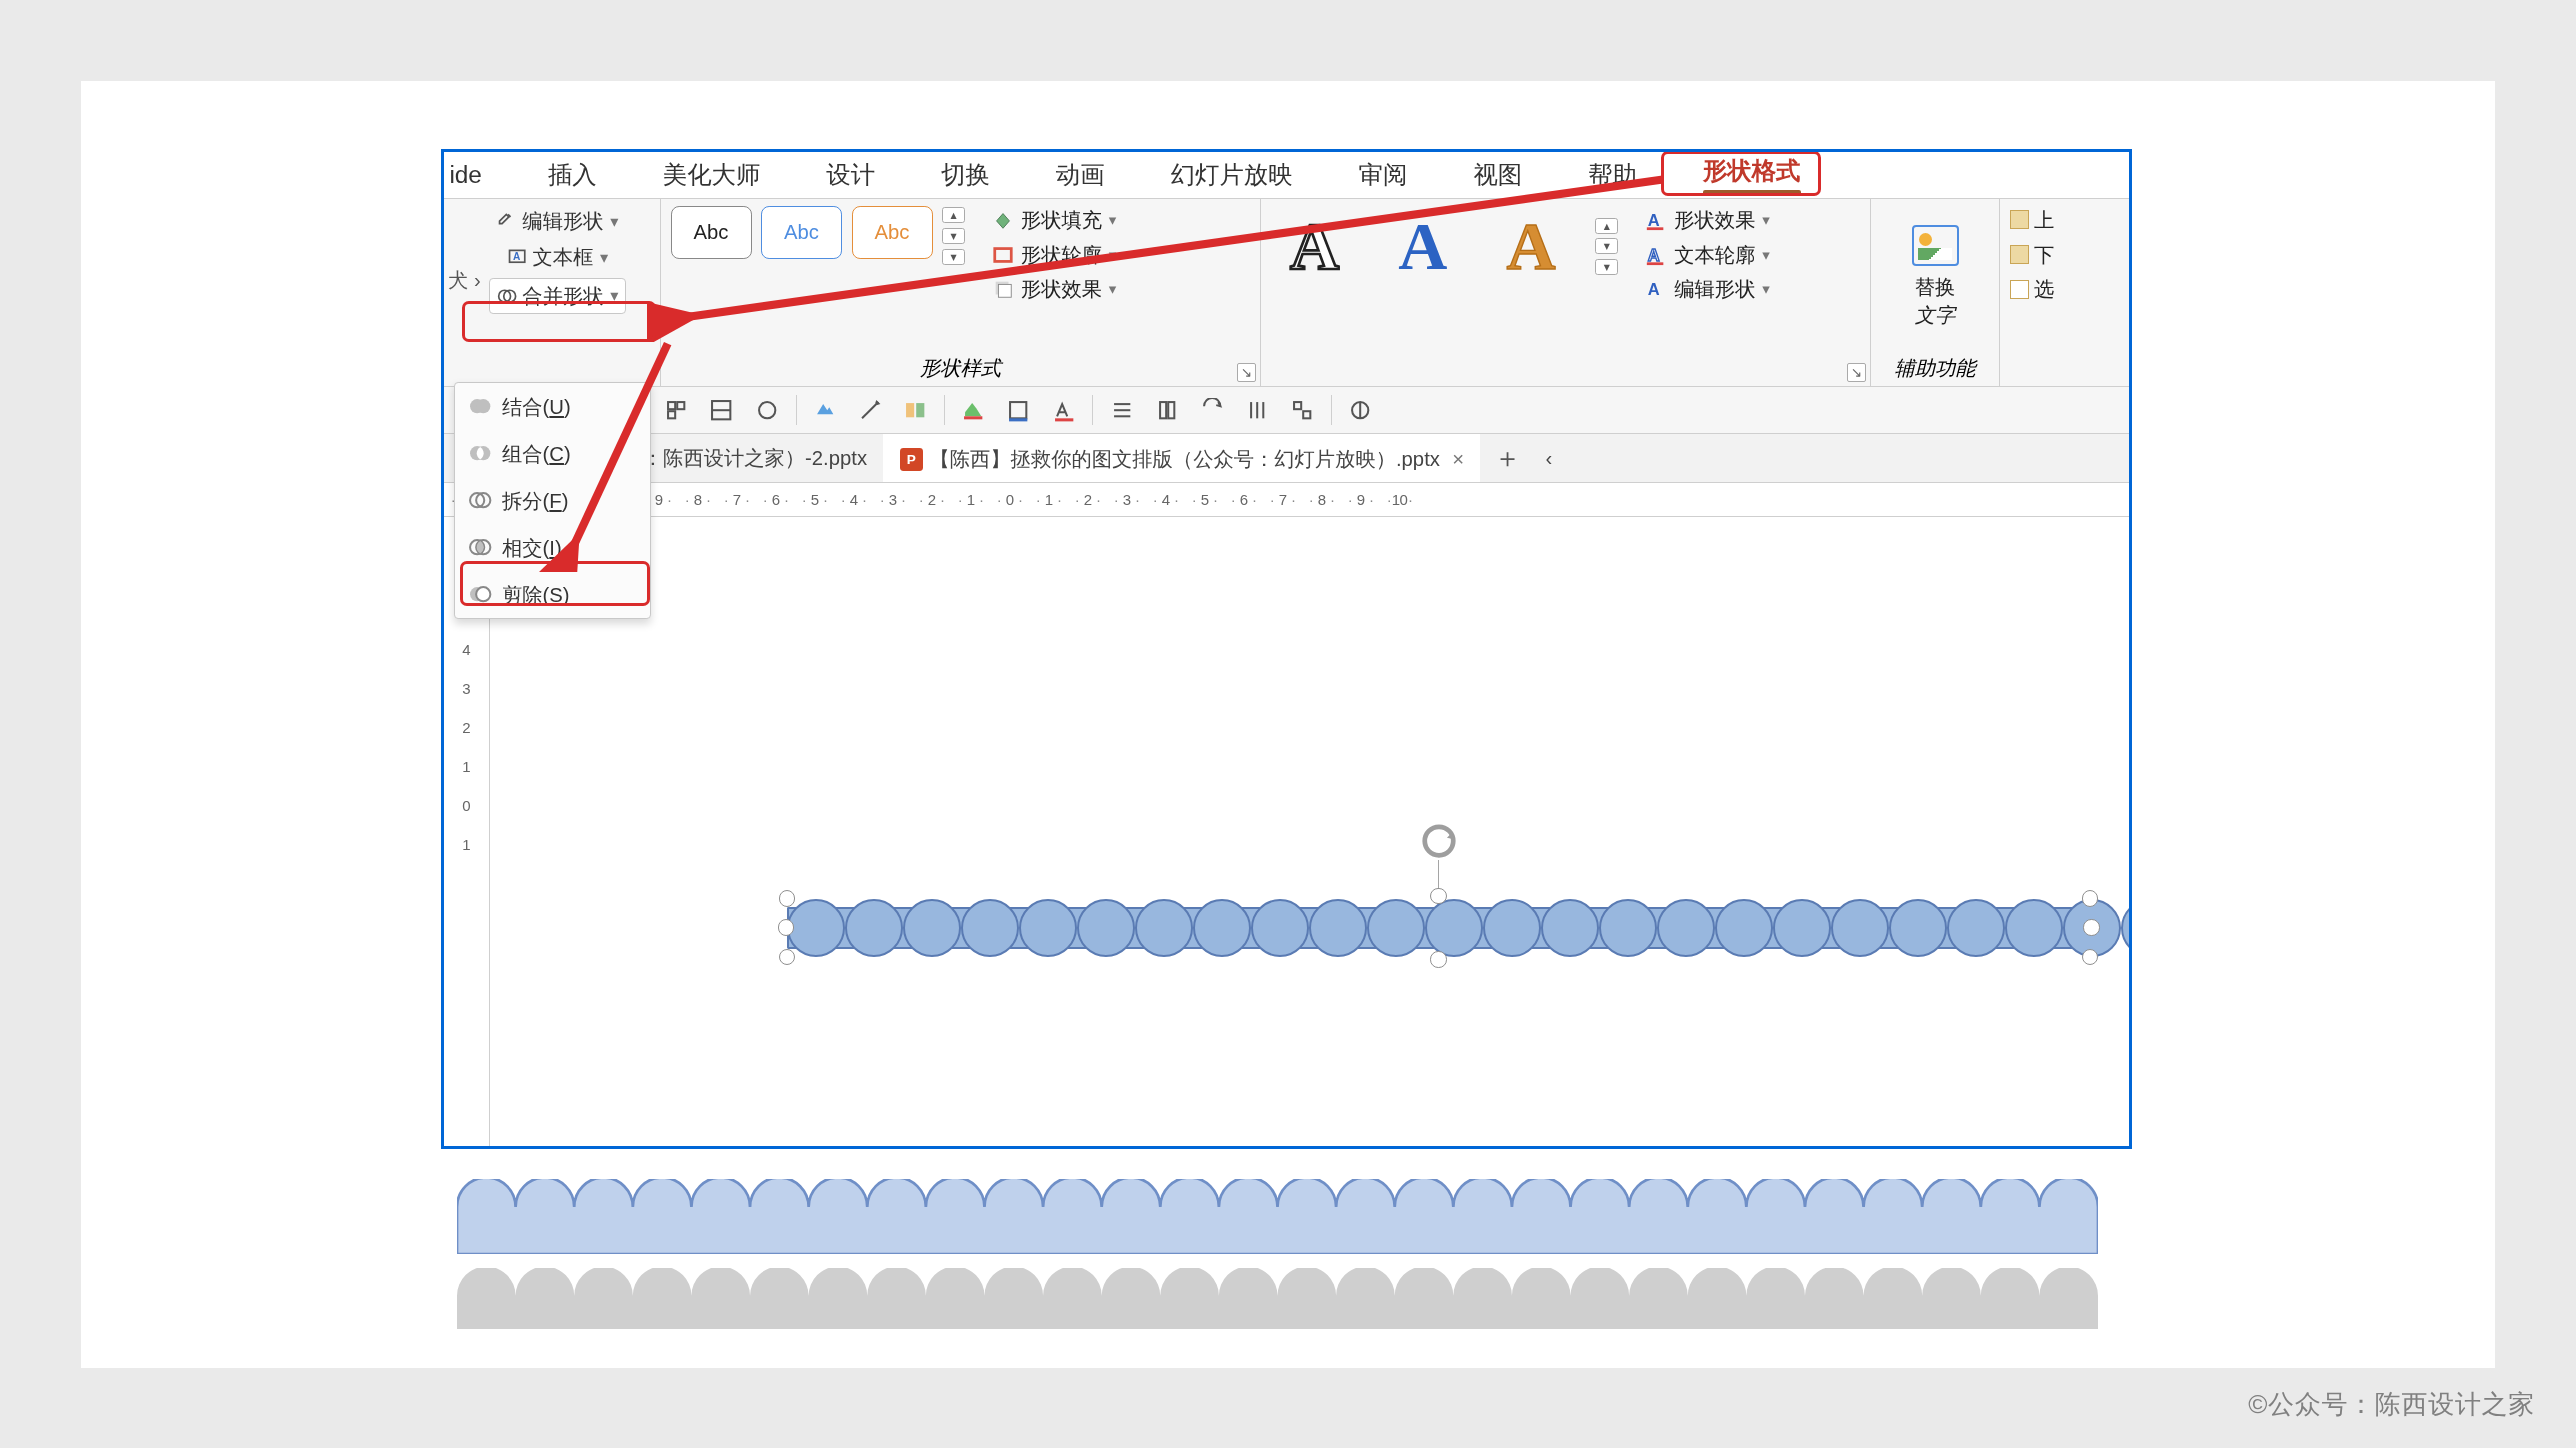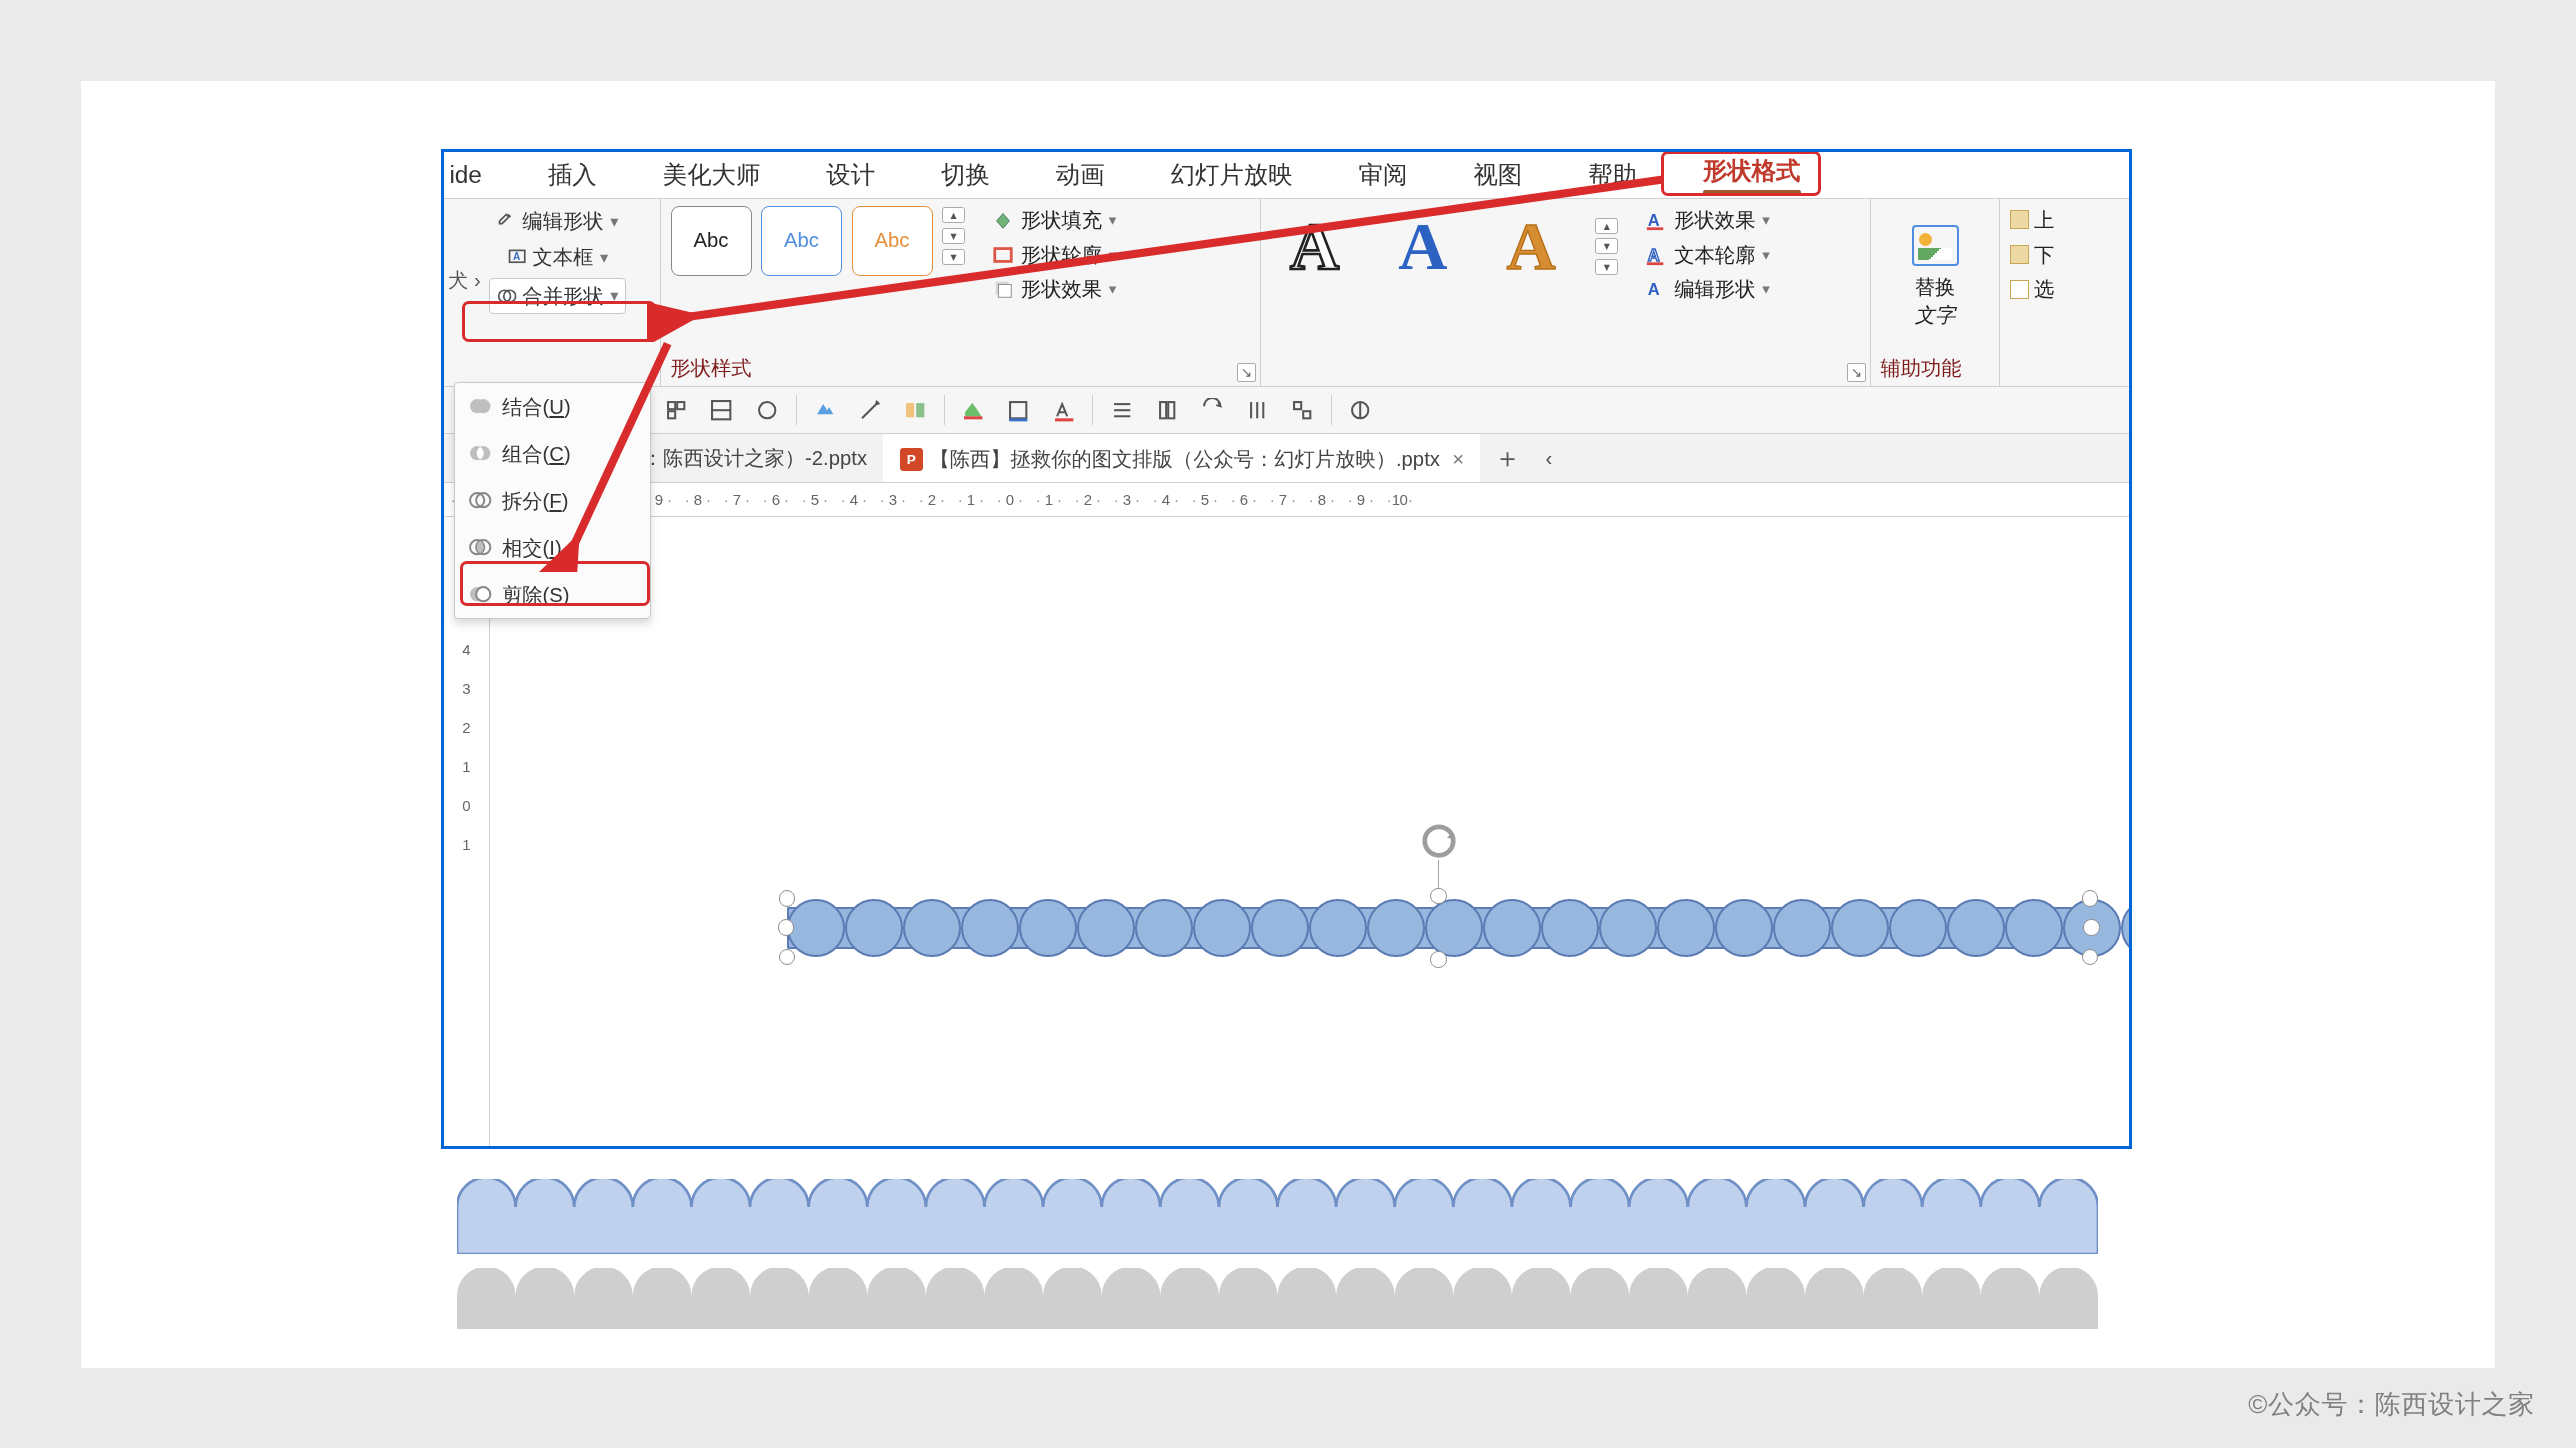--- a/index.html
+++ b/index.html
@@ -77,22 +77,23 @@
     background:var(--ribbon-bg);
     border-bottom:0.7px solid var(--grey-line);
   }
   .grp{
     border-right:0.7px solid var(--grey-line);
     display:flex;flex-direction:column;justify-content:space-between;
     padding:6.8px 9.5px 2.7px 9.5px;
     position:relative;
   }
   .grp-label{
-    text-align:left;font-size:20.3px;color:#7f1d1d;padding:4.1px 0 1.4px;
+    text-align:center;font-size:20.3px;color:#000000;padding:4.1px 0 1.4px;
     border-top:0.7px solid transparent;
+    font-style:italic;
   }
   .grp-body{flex:1;display:flex;gap:8.1px;}
   .dlg-launcher{
     position:absolute;right:4.1px;bottom:4.1px;
     width:19px;height:19px;border:0.7px solid #aaa;border-radius:2px;
     display:flex;align-items:center;justify-content:center;
     font-size:13.6px;color:#666;background:#fff;
   }
   
   .edit-col{display:flex;flex-direction:column;gap:5.4px;font-size:20.3px;color:#333;}
@@ -111,21 +112,21 @@
     box-shadow:0 4.1px 8.1px rgba(0,0,0,0.15);
     font-size:20.3px;color:#333;
     z-index:30;
   }
   .menu-item{display:flex;align-items:center;gap:9.5px;padding:9.5px 13.6px;position:relative;}
   .shortcut{text-decoration:underline;}
   .menu-item .icn{width:24.4px;height:24.4px;}
   
   .shape-presets{display:flex;gap:9.5px;align-items:flex-start;}
   .preset{
-    width:81px;height:70px;border:1.4px solid #888;border-radius:8.1px;
+    width:81px;height:53px;border:1.4px solid #888;border-radius:8.1px;
     display:flex;align-items:center;justify-content:center;font-size:20.3px;background:#fff;
   }
   .preset.blue{border-color:#4e8de0;color:#4e8de0;}
   .preset.orange{border-color:#e48e3a;color:#e48e3a;}
   .preset-arrows{display:flex;flex-direction:column;justify-content:space-between;height:61px;padding:1.4px 0;}
   .preset-arrows span{width:23px;height:16.3px;border:0.7px solid #aaa;border-radius:2.7px;display:flex;align-items:center;justify-content:center;font-size:12.2px;color:#555;background:#fff;}
   .shape-opts{display:flex;flex-direction:column;gap:6.8px;font-size:20.3px;margin-left:19px;}
   .opt-row{display:flex;align-items:center;gap:6.8px;}
   .opt-row .chev{color:#777;font-size:15px;}
   .opt-icon{width:22px;height:22px;}

